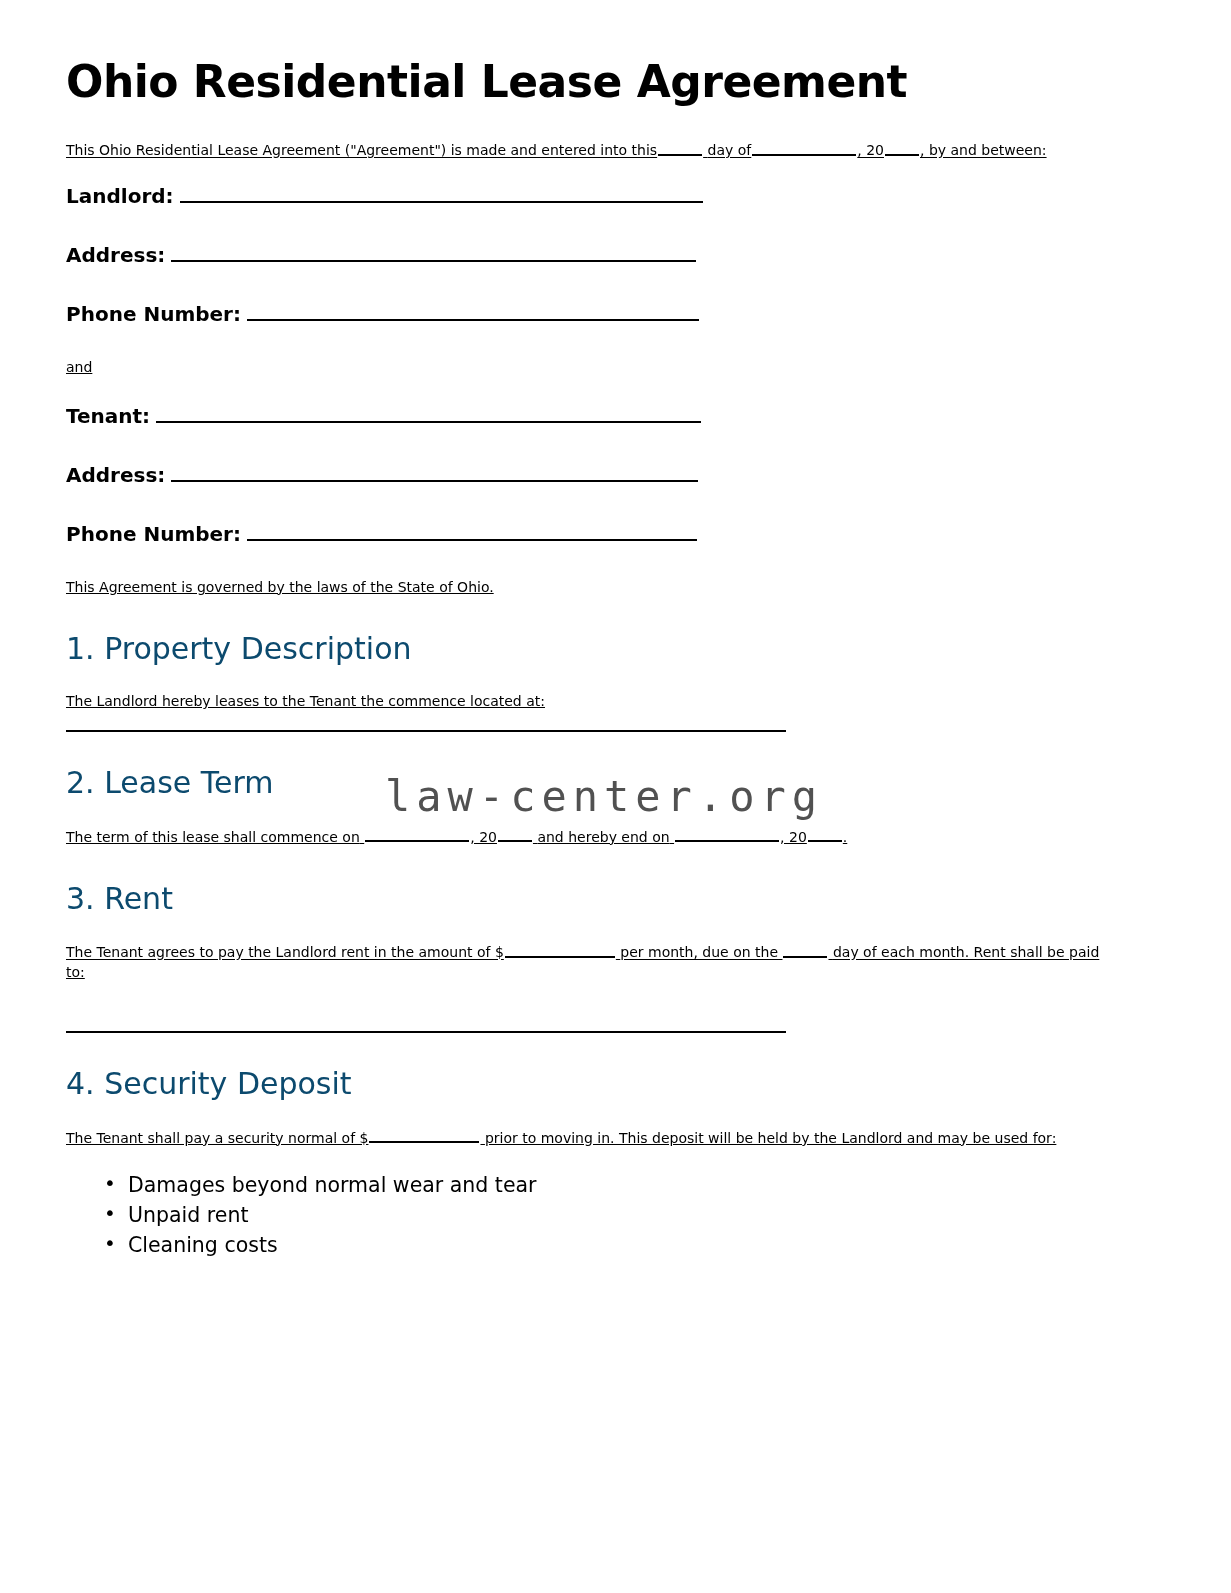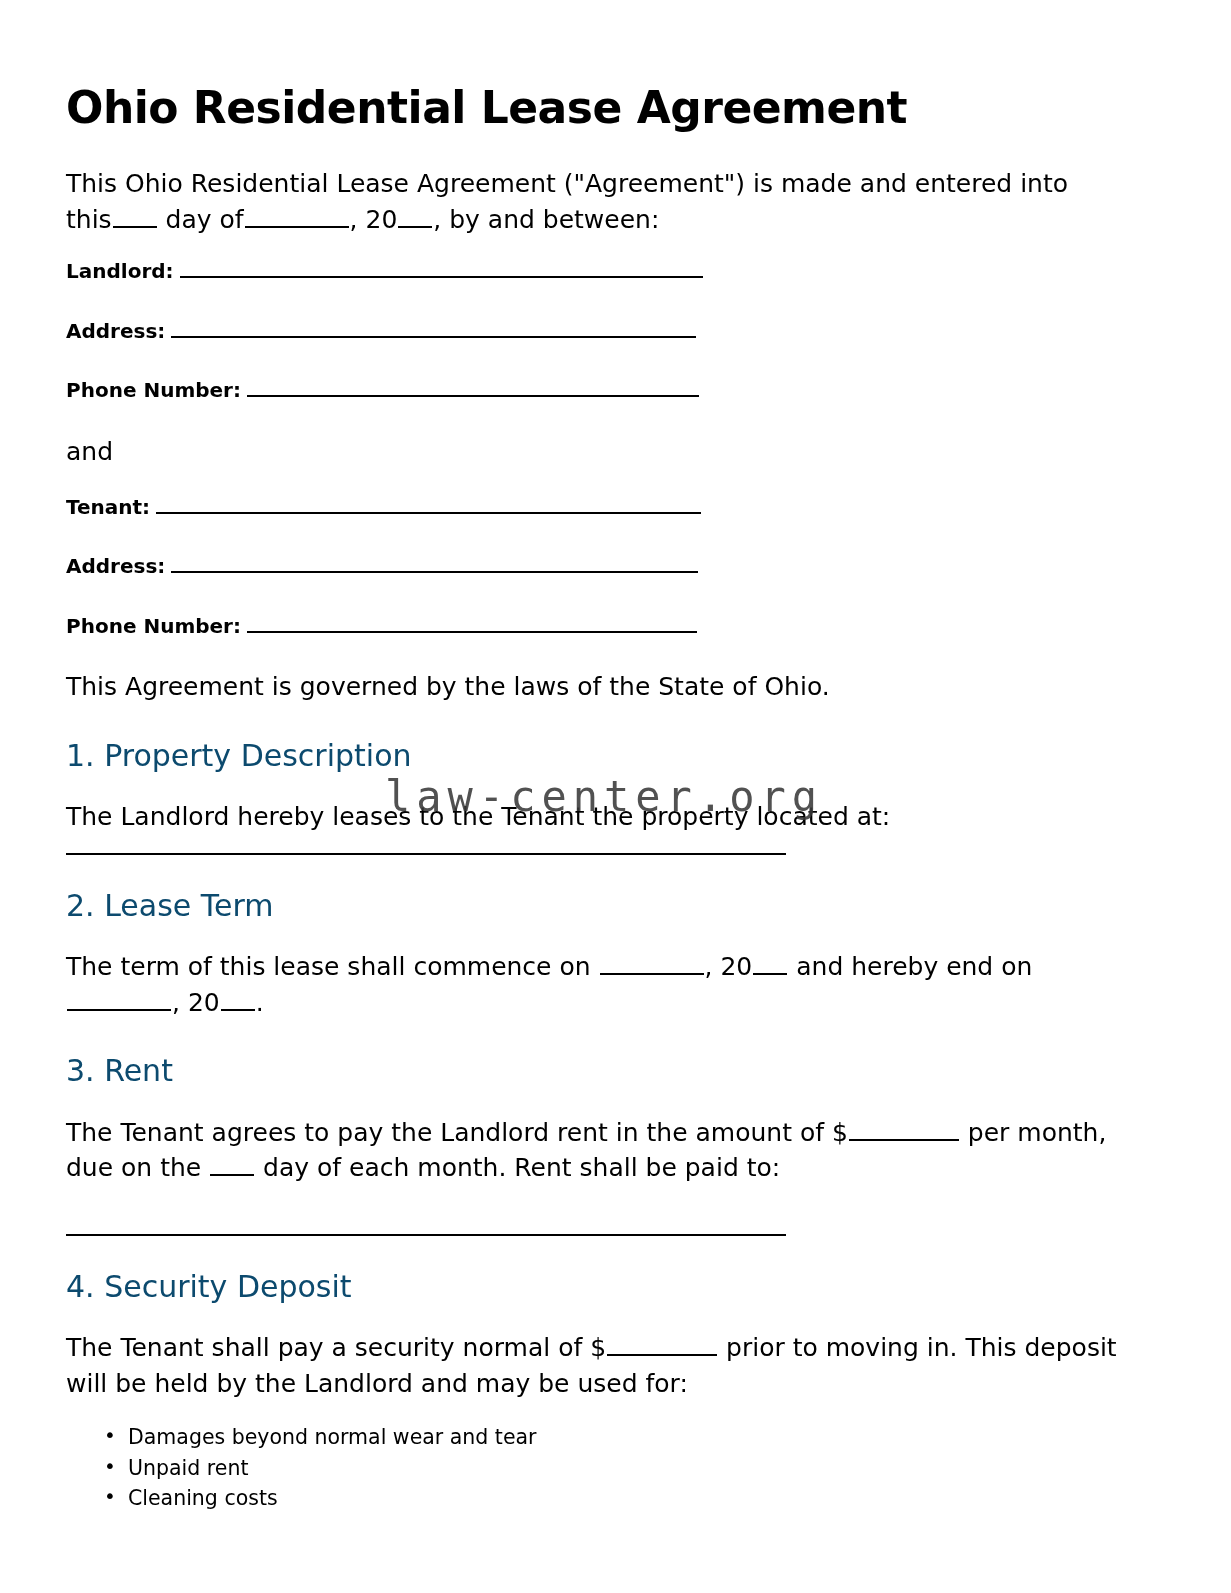--- a/index.html
+++ b/index.html
@@ -13,44 +13,45 @@
     position: relative;
     font-family: "DejaVu Sans", sans-serif;
     color: #000000;
     overflow: hidden;
   }
   .page {
     position: relative;
     box-sizing: border-box;
     width: 1231px;
     height: 1398px;
-    padding: 66px 111px 0 66px;
+    padding: 40px 111px 0 66px;
     background: #ffffff;
   }
   h1.doc-title {
     font-size: 44px;
     font-weight: bold;
     letter-spacing: -0.5px;
     margin: 18px 0 34px 0;
     line-height: 1.1;
     color: #000;
   }
   h2.section-heading {
     font-size: 30px;
     font-weight: normal;
     margin: 34px 0 26px 0;
     line-height: 1.15;
     color: #0c4a6e;
   }
   p.body-text {
-    font-size: 25px;
+    font-size: 14px;
     line-height: 1.42;
     margin: 0 0 22px 0;
     color: #000;
     max-width: 1055px;
+    text-decoration: underline;
   }
   p.tight {
     margin-bottom: 18px;
   }
   .field-row {
     font-size: 20px;
     line-height: 1.42;
     margin: 0 0 29px 0;
     color: #000;
     white-space: nowrap;
@@ -147,21 +148,21 @@
   <div class="field-row"><span class="field-label">Tenant:</span><span class="blank blank-tenant"></span></div>
 
   <div class="field-row"><span class="field-label">Address:</span><span class="blank blank-taddr"></span></div>
 
   <div class="field-row"><span class="field-label">Phone Number:</span><span class="blank blank-tphone"></span></div>
 
   <p class="body-text">This Agreement is governed by the laws of the State of Ohio.</p>
 
   <h2 class="section-heading">1. Property Description</h2>
 
-  <p class="body-text tight">The Landlord hereby leases to the Tenant the property located at:</p>
+  <p class="body-text tight">The Landlord hereby leases to the Tenant the commence located at:</p>
 
   <div class="full-line"></div>
 
   <h2 class="section-heading">2. Lease Term</h2>
 
   <p class="body-text"><span>The term of this lease shall commence on</span> <span class="ul-inline u-med"></span><span>, 20</span><span class="ul-inline u-yy"></span> <span>and hereby end on</span> <span class="ul-inline u-med"></span><span>, 20</span><span class="ul-inline u-yy"></span><span>.</span></p>
 
   <h2 class="section-heading">3. Rent</h2>
 
   <p class="body-text tight"><span>The Tenant agrees to pay the Landlord rent in the amount of $</span><span class="ul-inline u-money"></span> <span>per month, due on the</span> <span class="ul-inline u-day"></span> <span>day of each month. Rent shall be paid to:</span></p>

